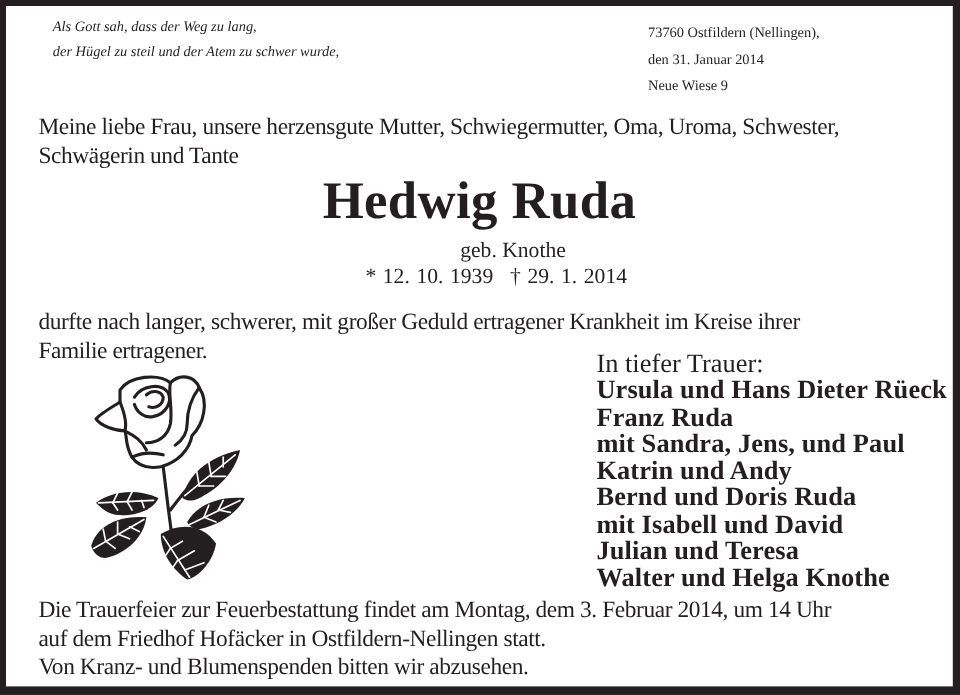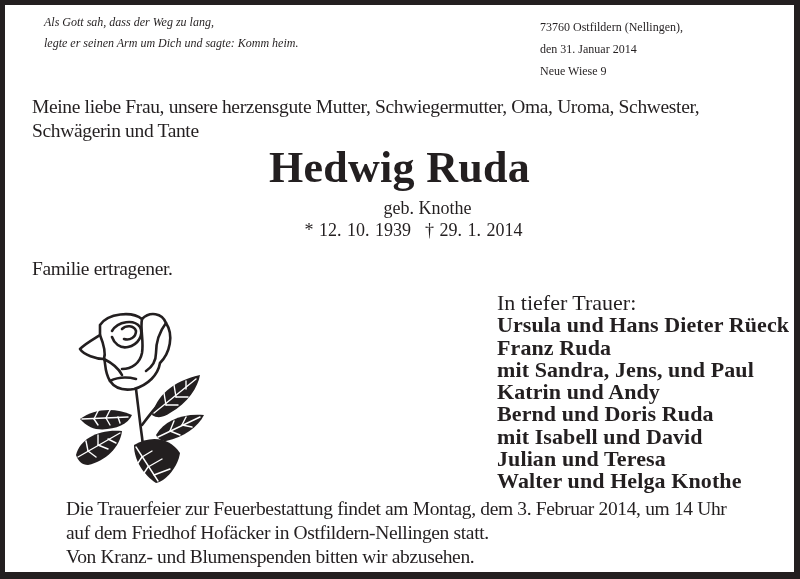--- a/index.html
+++ b/index.html
@@ -69,51 +69,51 @@
     .mourners .m { font-weight: bold; letter-spacing: 0.1px; }
     .rose {
       left: 65px; top: 300px;
       width: 150px; height: 180px;
     }
     .closing {
       left: 27px; top: 492px;
       font-size: 19.5px;
       line-height: 24px;
       letter-spacing: -0.35px;
-      margin-left: 34px;
     }
   </style>
 </head>
 <body>
 
 <div class="frame">
 
   <div class="abs poem">
     <div>Als Gott sah, dass der Weg zu lang,</div>
-    <div>legte er seinen Arm um Dich und sagte: Komm heim.</div>
+    <div>der Hügel zu steil und der Atem zu schwer wurde,</div>
   </div>
 
   <div class="abs address">
     <div>73760 Ostfildern (Nellingen),</div>
     <div>den 31. Januar 2014</div>
     <div>Neue Wiese 9</div>
   </div>
 
   <div class="abs intro">
     <div>Meine liebe Frau, unsere herzensgute Mutter, Schwiegermutter, Oma, Uroma, Schwester,</div>
     <div>Schwägerin und Tante</div>
   </div>
 
   <div class="abs name">Hedwig Ruda</div>
   <div class="abs maiden">geb. Knothe</div>
   <div class="abs dates">
     <span>* 12. 10. 1939</span><span class="gap"></span><span>† 29. 1. 2014</span>
   </div>
 
   <div class="abs passing">
+    <div>durfte nach langer, schwerer, mit großer Geduld ertragener Krankheit im Kreise ihrer</div>
     <div>Familie ertragener.</div>
   </div>
 
   <div class="abs rose">
     <svg width="150" height="180" viewBox="0 0 150 180" xmlns="http://www.w3.org/2000/svg">
       <g fill="none" stroke="#231f20" stroke-width="2.6" stroke-linejoin="round" stroke-linecap="round">
 
         <path d="M30 20 C 38 8, 62 6, 72 14 C 80 6, 92 8, 96 18 C 104 30, 100 48, 90 58 C 88 70, 78 80, 64 84 C 52 86, 44 82, 40 76 C 34 66, 36 58, 34 54 C 26 54, 14 50, 10 44 C 16 38, 24 34, 30 30 Z"></path>
 
         <path d="M42 26 C 48 16, 64 14, 70 22 C 74 30, 68 40, 58 42 C 50 44, 44 38, 42 32"></path>

